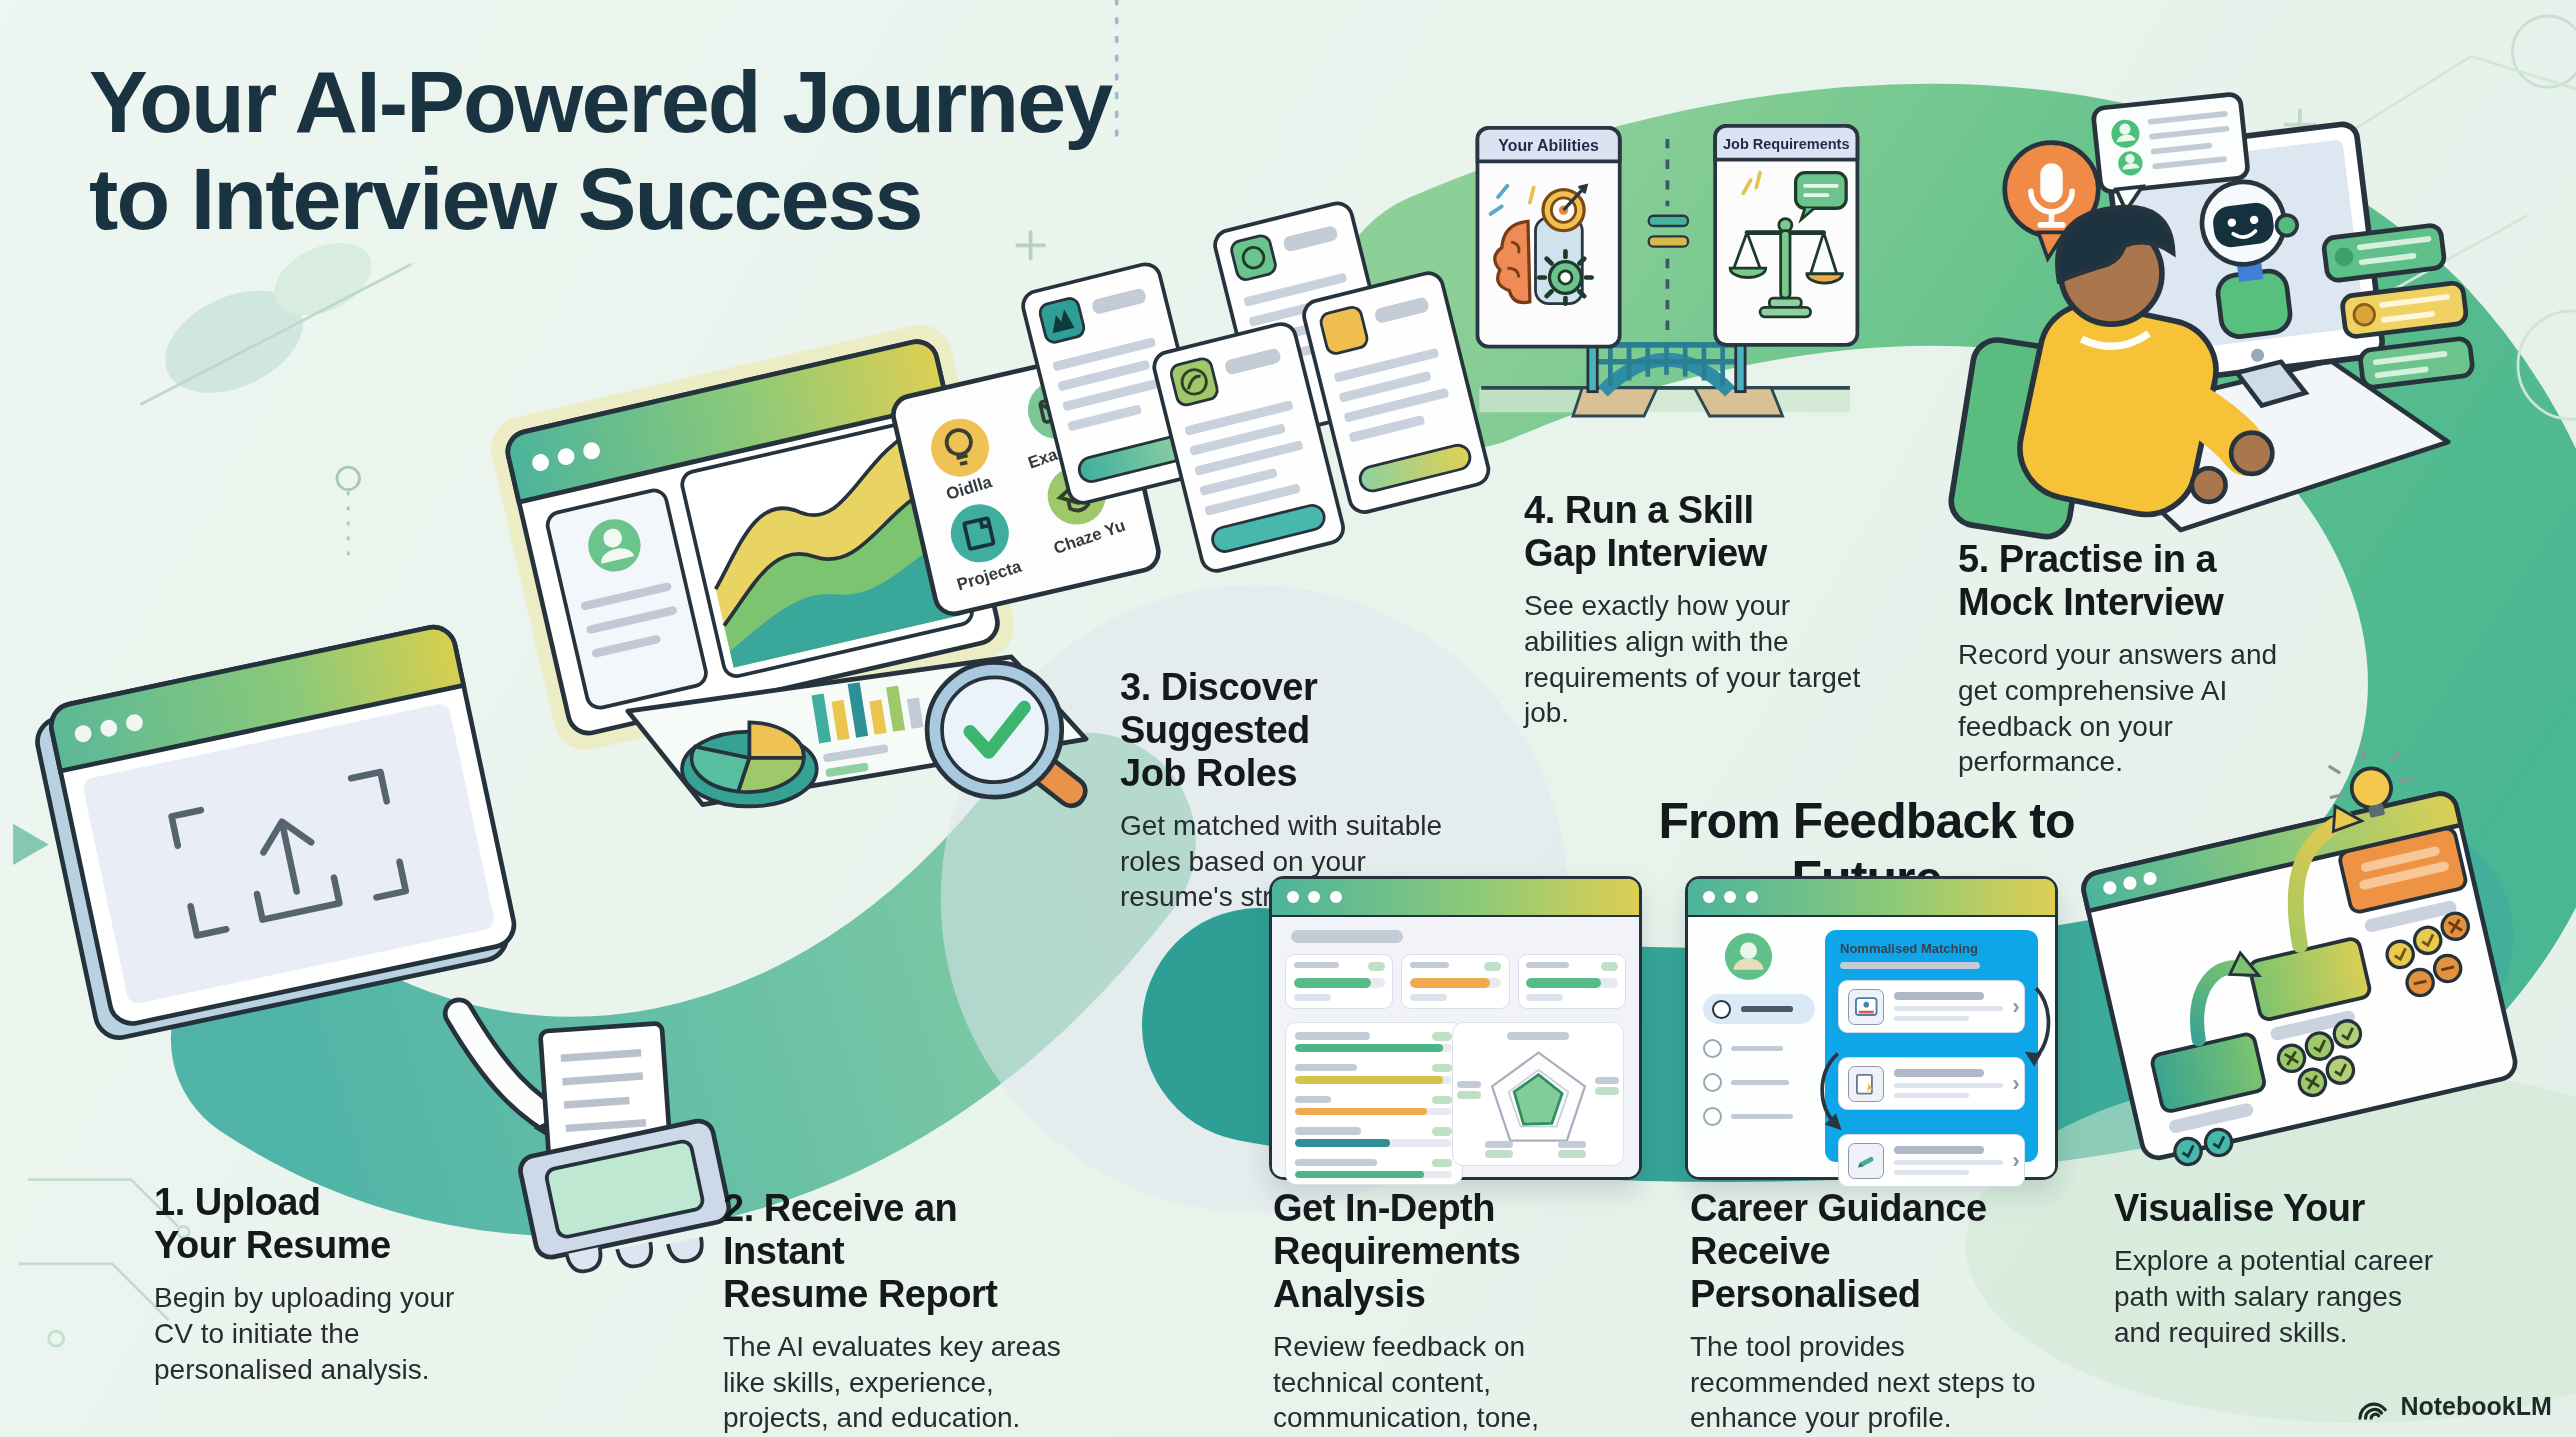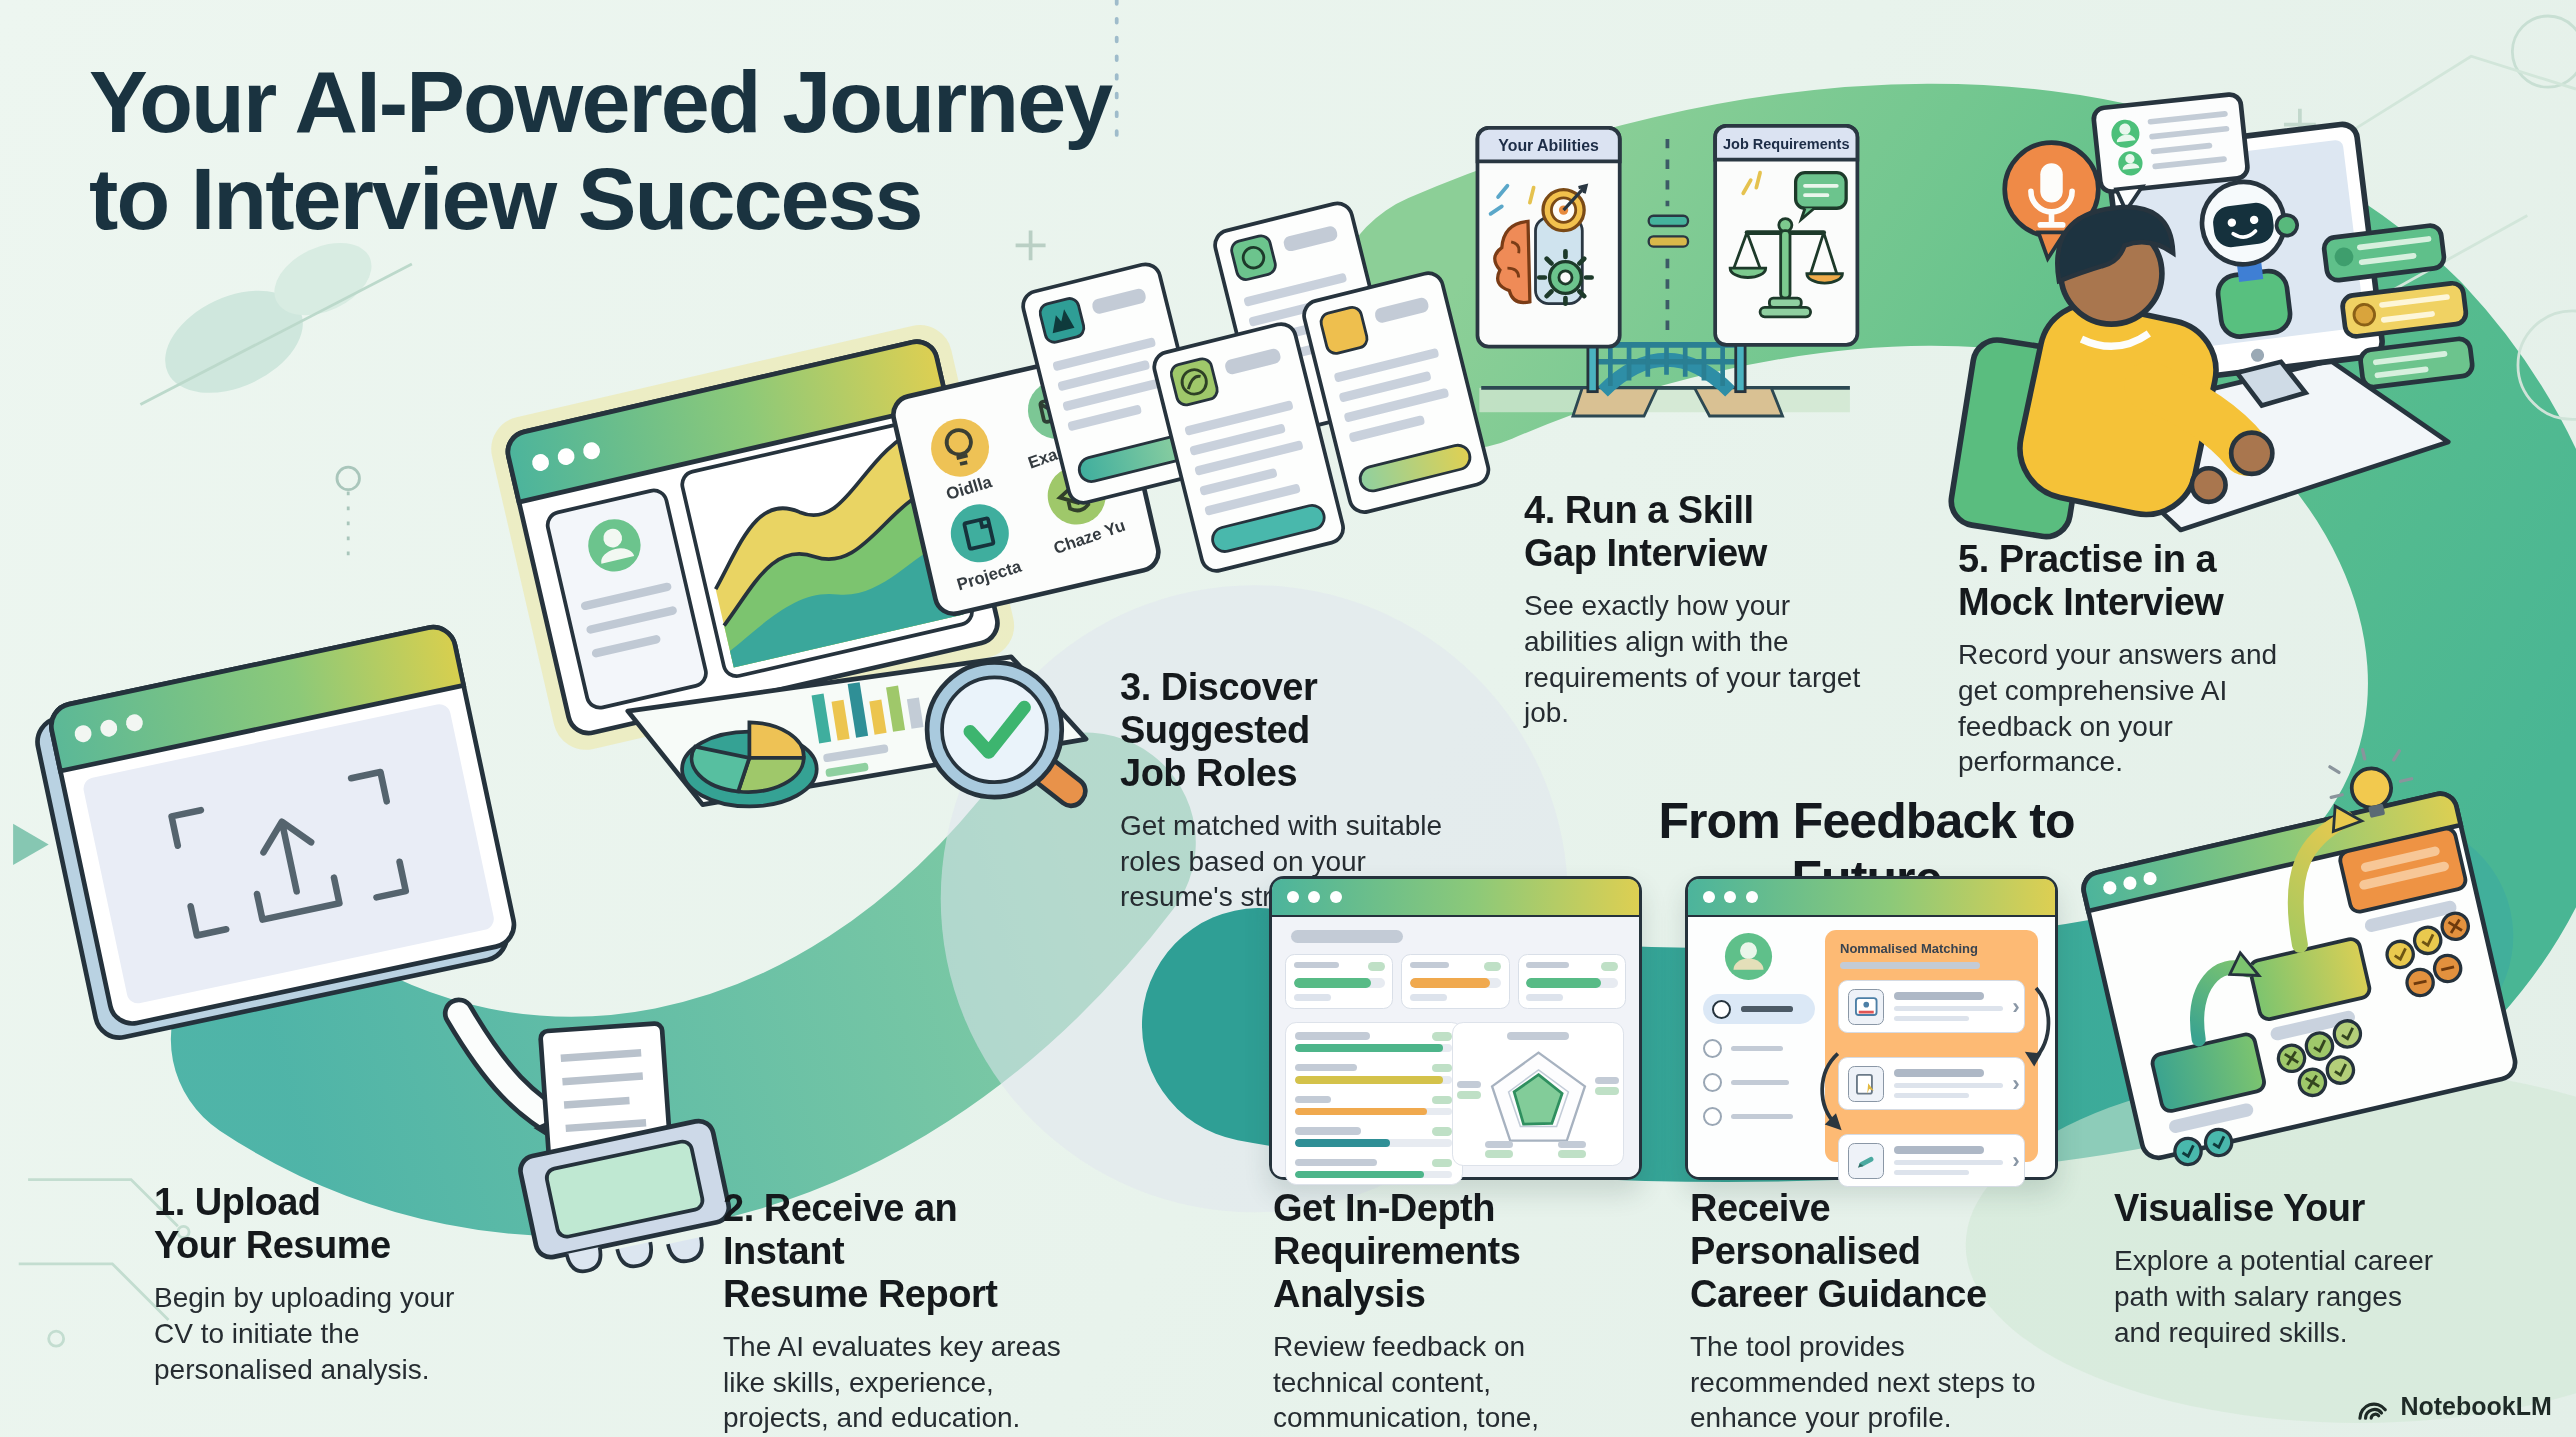--- a/index.html
+++ b/index.html
@@ -597,21 +597,21 @@
           </div>
         <div class="side-row">
             <span class="ring"></span>
             <span class="gpill" style="width:58px;height:5.6px"></span>
           </div>
         <div class="side-row">
             <span class="ring"></span>
             <span class="gpill" style="width:62px;height:5.6px"></span>
           </div>
       </div>
-      <div class="abs" style="left:137px;top:13px;width:213px;height:232px;background:#fdba74;border-radius:11.2px">
+      <div class="abs" style="left:137px;top:13px;width:213px;height:232px;background:#0ea5e9;border-radius:11.2px">
         <div style="padding:11.2px 15px 3.7px 15px;font-size:13px;font-weight:700;color:#39434f">Nommalised Matching</div>
         <div class="gpill" style="width:140px;height:7.5px;margin:1.9px 0 11.2px 15px"></div>
         <div class="rec-card">
           <div class="rec-icon">
             <svg width="22.5" height="19" viewBox="0 0 24 20">
                 <rect x="1" y="1" width="22" height="18" rx="3" fill="#fff" stroke="#4c7fa6" stroke-width="2"></rect>
                 <circle cx="12" cy="8" r="3" fill="#4c7fa6"></circle>
                 <path d="M4 16 h16" stroke="#e05555" stroke-width="3"></path>
               </svg>
           </div>
@@ -743,22 +743,22 @@
 
   <div class="abs step-text" style="left:1273px;top:1187px;width:351px">
     <h3>
         <span style="display:block">Get In-Depth</span>
         <span style="display:block">Requirements Analysis</span>
       </h3>
     <p>Review feedback on technical content, communication, tone, grammar, and word choice.</p>
   </div>
   <div class="abs step-text" style="left:1690px;top:1187px;width:351px">
     <h3>
+        <span style="display:block">Career Guidance</span>
         <span style="display:block">Receive Personalised</span>
-        <span style="display:block">Career Guidance</span>
       </h3>
     <p>The tool provides recommended next steps to enhance your profile.</p>
   </div>
   <div class="abs step-text" style="left:2114px;top:1187px;width:342px">
     <h3>
         <span style="display:block">Visualise Your</span>
       </h3>
     <p>Explore a potential career path with salary ranges and required skills.</p>
   </div>
 

